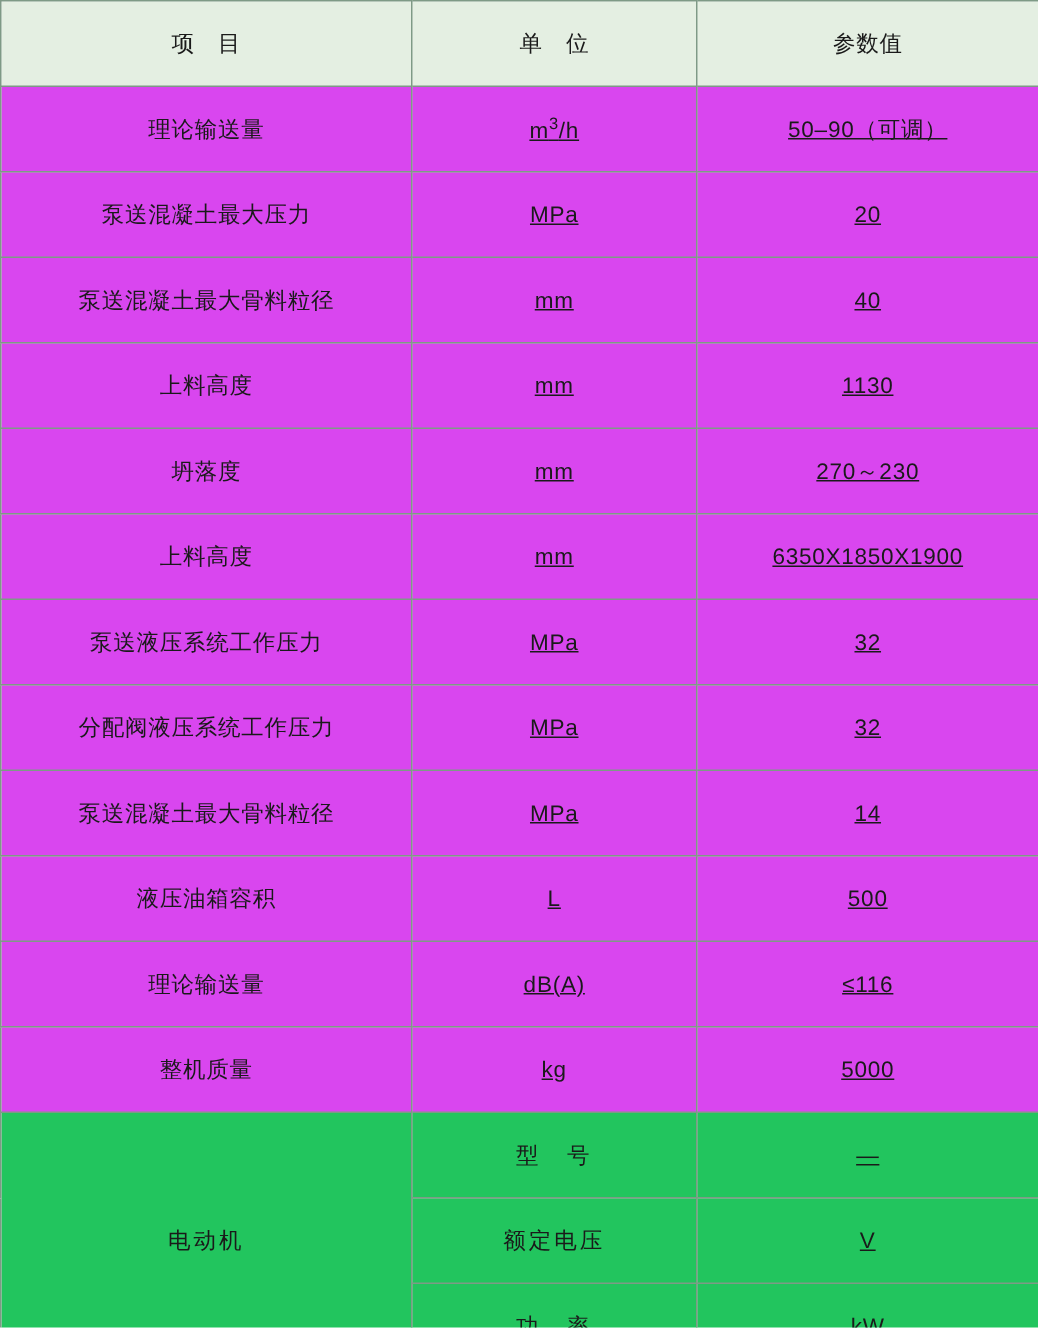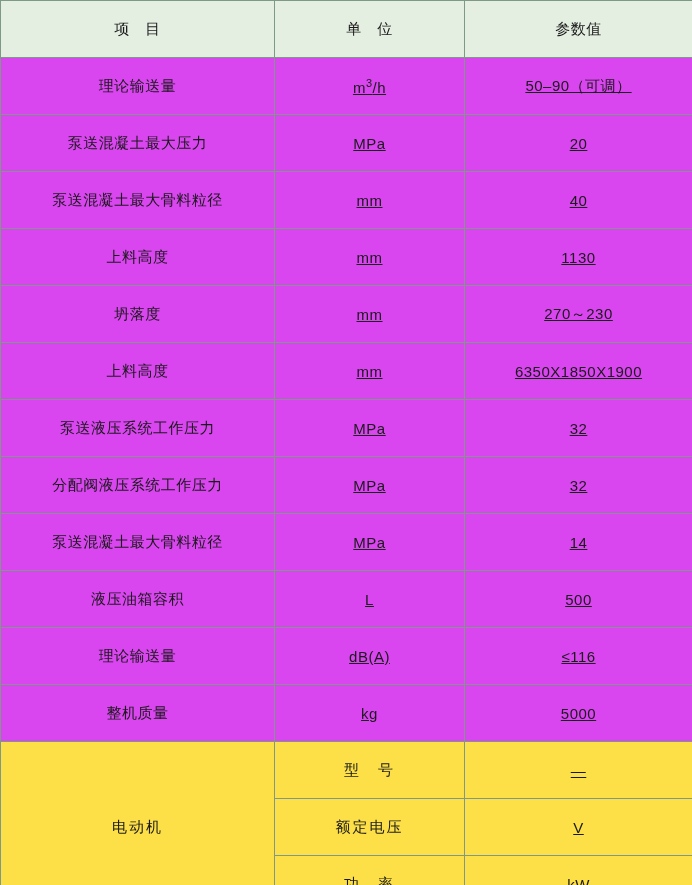--- a/index.html
+++ b/index.html
@@ -41,21 +41,21 @@
     height: 54px;
   }
   td.item-cell {
     font-size: 15px;
   }
   td.unit-cell, td.value-cell {
     font-size: 15px;
     text-decoration: underline;
   }
   tbody tr.motor-row td {
-    background: #fde047;
+    background: #22c55e;
   }
   td.motor-label {
     font-size: 15px;
     letter-spacing: 2px;
   }
   td.motor-sub {
     width: 142px;
     font-size: 15px;
     letter-spacing: 2px;
   }

